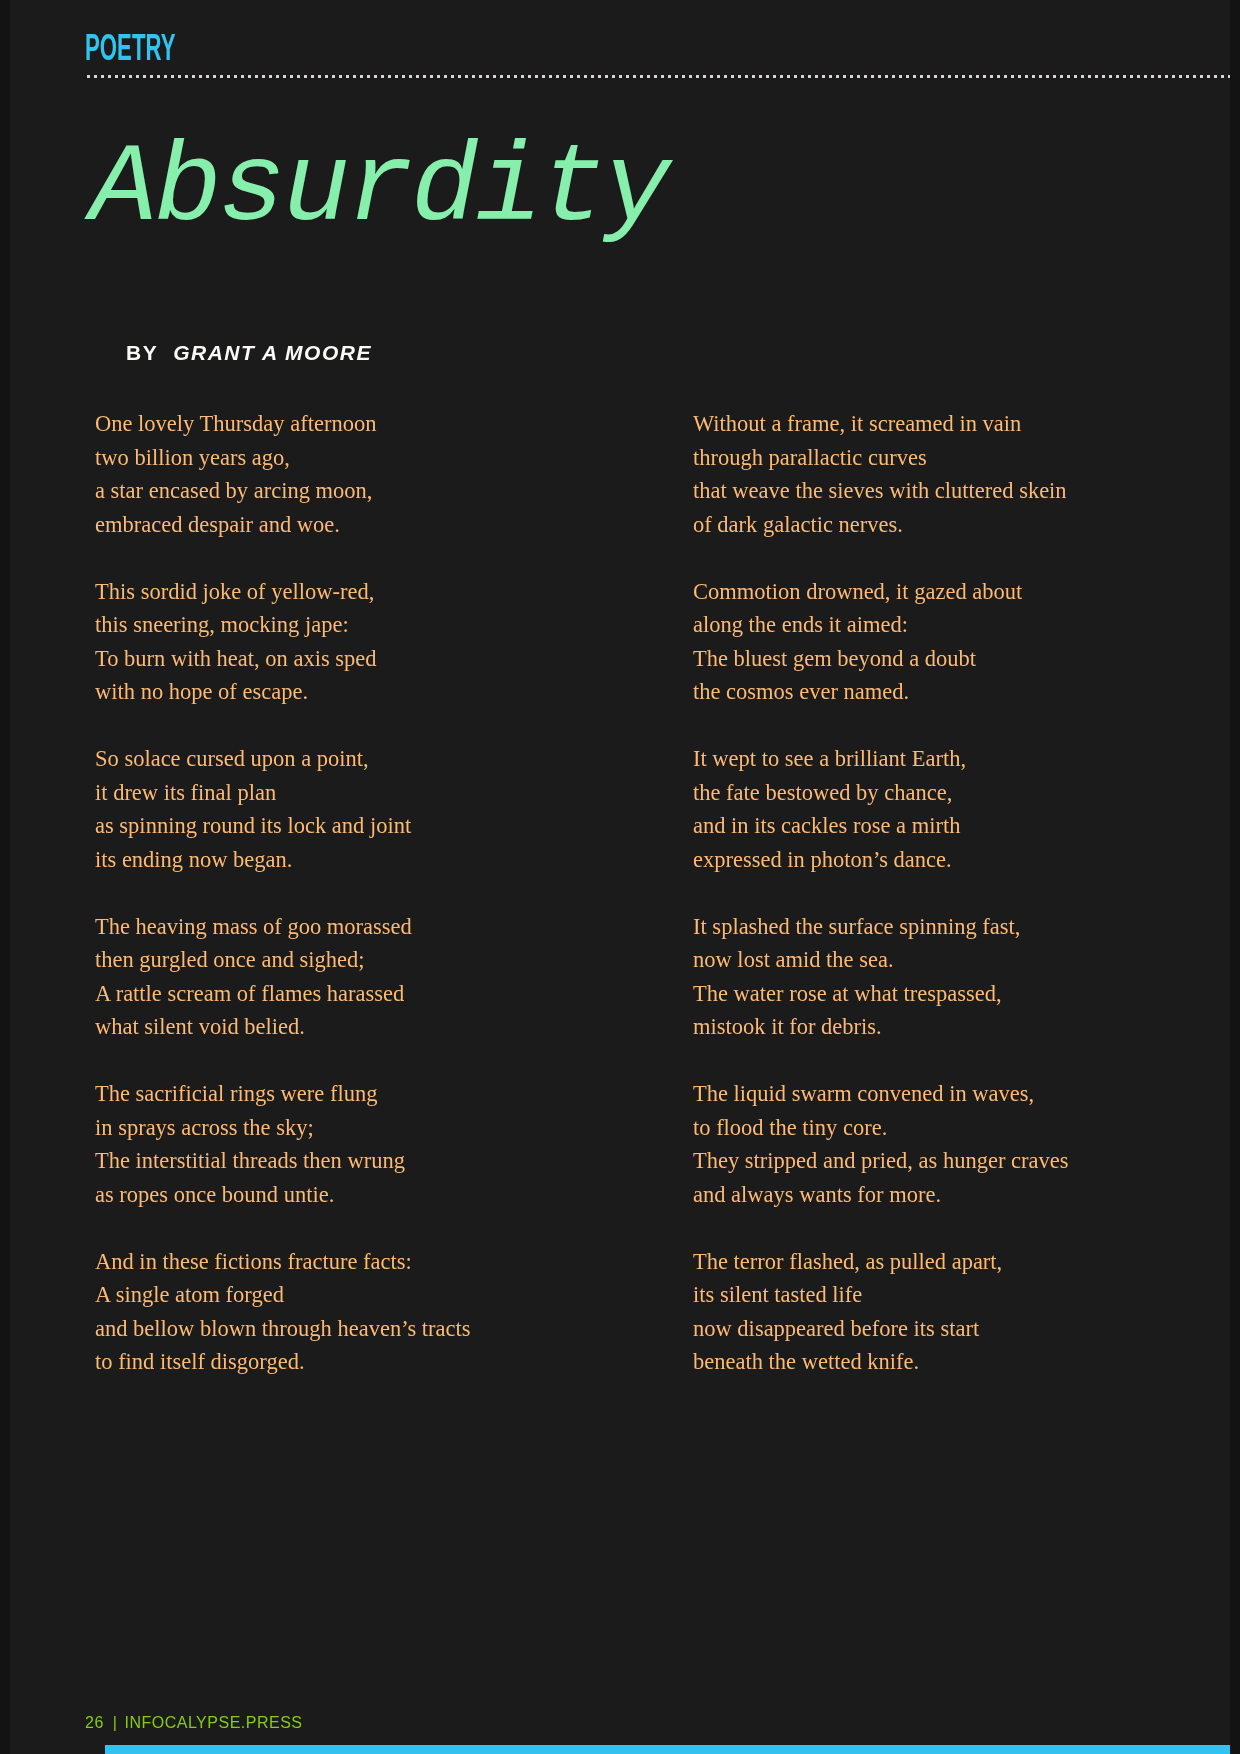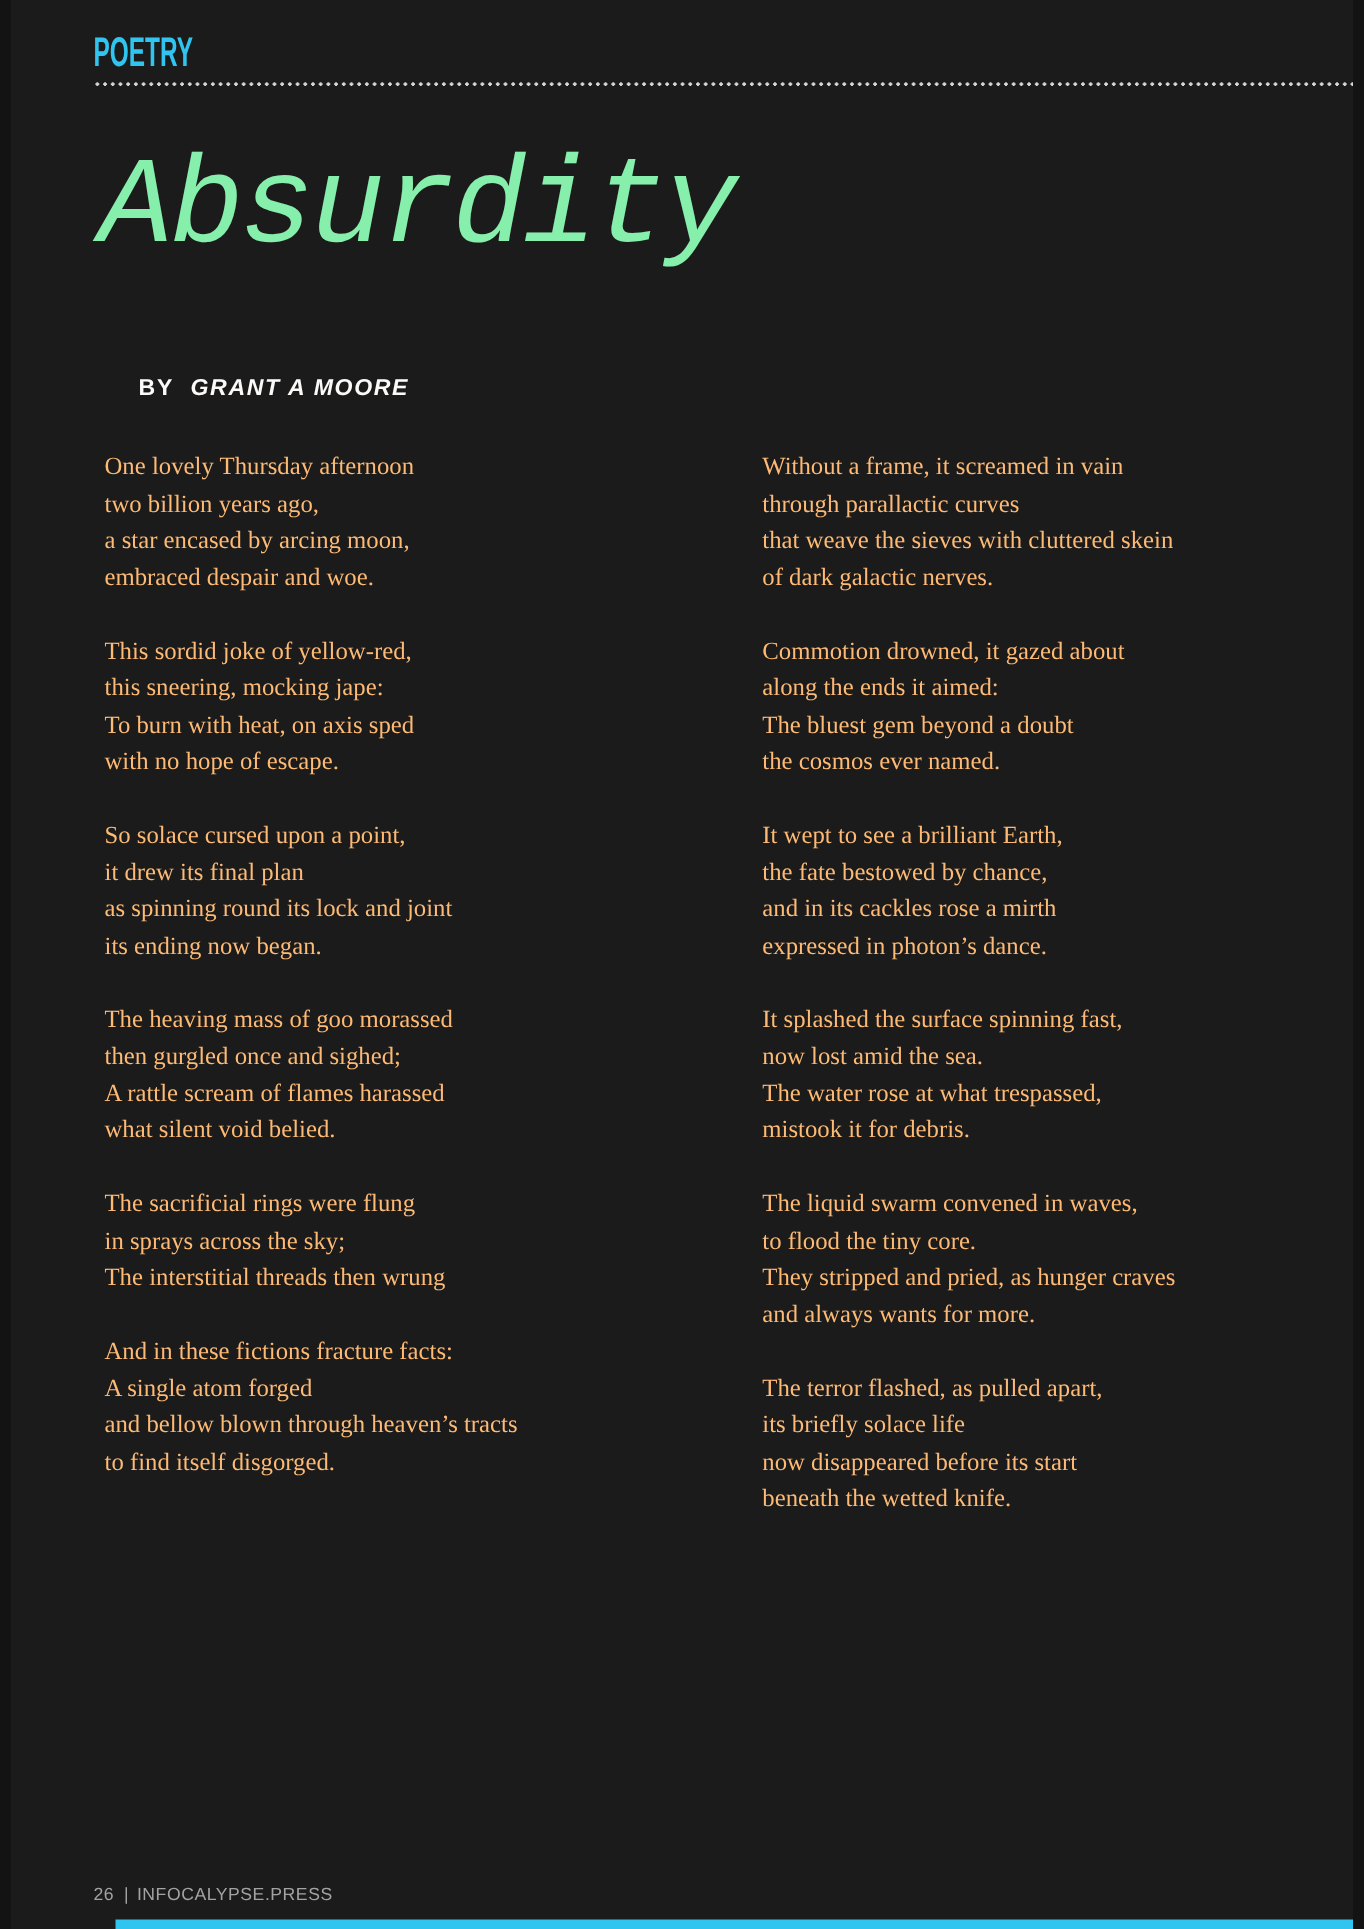--- a/index.html
+++ b/index.html
@@ -79,21 +79,21 @@
     line-height: 33.5px;
     color: #fdba74;
     white-space: nowrap;
   }
 
   
   .footer {
     position: absolute;
     left: 75px;
     top: 1714px;
-    color: #a3a3a3;
+    color: #84cc16;
     font-family: "Liberation Sans", sans-serif;
     font-size: 16px;
     letter-spacing: 0.5px;
     white-space: nowrap;
   }
   .footer .sep { margin: 0 7px 0 9px; }
   .accent-bar {
     position: absolute;
     left: 95px;
     right: 0;
@@ -140,20 +140,21 @@
         <div class="stanza">
           <div class="poem-line">The heaving mass of goo morassed</div>
           <div class="poem-line">then gurgled once and sighed;</div>
           <div class="poem-line">A rattle scream of flames harassed</div>
           <div class="poem-line">what silent void belied.</div>
         </div>
         <div class="stanza">
           <div class="poem-line">The sacrificial rings were flung</div>
           <div class="poem-line">in sprays across the sky;</div>
           <div class="poem-line">The interstitial threads then wrung</div>
+          <div class="poem-line">as ropes once bound untie.</div>
         </div>
         <div class="stanza">
           <div class="poem-line">And in these fictions fracture facts:</div>
           <div class="poem-line">A single atom forged</div>
           <div class="poem-line">and bellow blown through heaven’s tracts</div>
           <div class="poem-line">to find itself disgorged.</div>
         </div>
       </div>
     <div class="column right">
         <div class="stanza">
@@ -181,21 +182,21 @@
           <div class="poem-line">mistook it for debris.</div>
         </div>
         <div class="stanza">
           <div class="poem-line">The liquid swarm convened in waves,</div>
           <div class="poem-line">to flood the tiny core.</div>
           <div class="poem-line">They stripped and pried, as hunger craves</div>
           <div class="poem-line">and always wants for more.</div>
         </div>
         <div class="stanza">
           <div class="poem-line">The terror flashed, as pulled apart,</div>
-          <div class="poem-line">its briefly solace life</div>
+          <div class="poem-line">its silent tasted life</div>
           <div class="poem-line">now disappeared before its start</div>
           <div class="poem-line">beneath the wetted knife.</div>
         </div>
       </div>
   </div>
 
   <div class="footer">
     <span>26</span><span class="sep">|</span><span>INFOCALYPSE.PRESS</span>
   </div>
 

